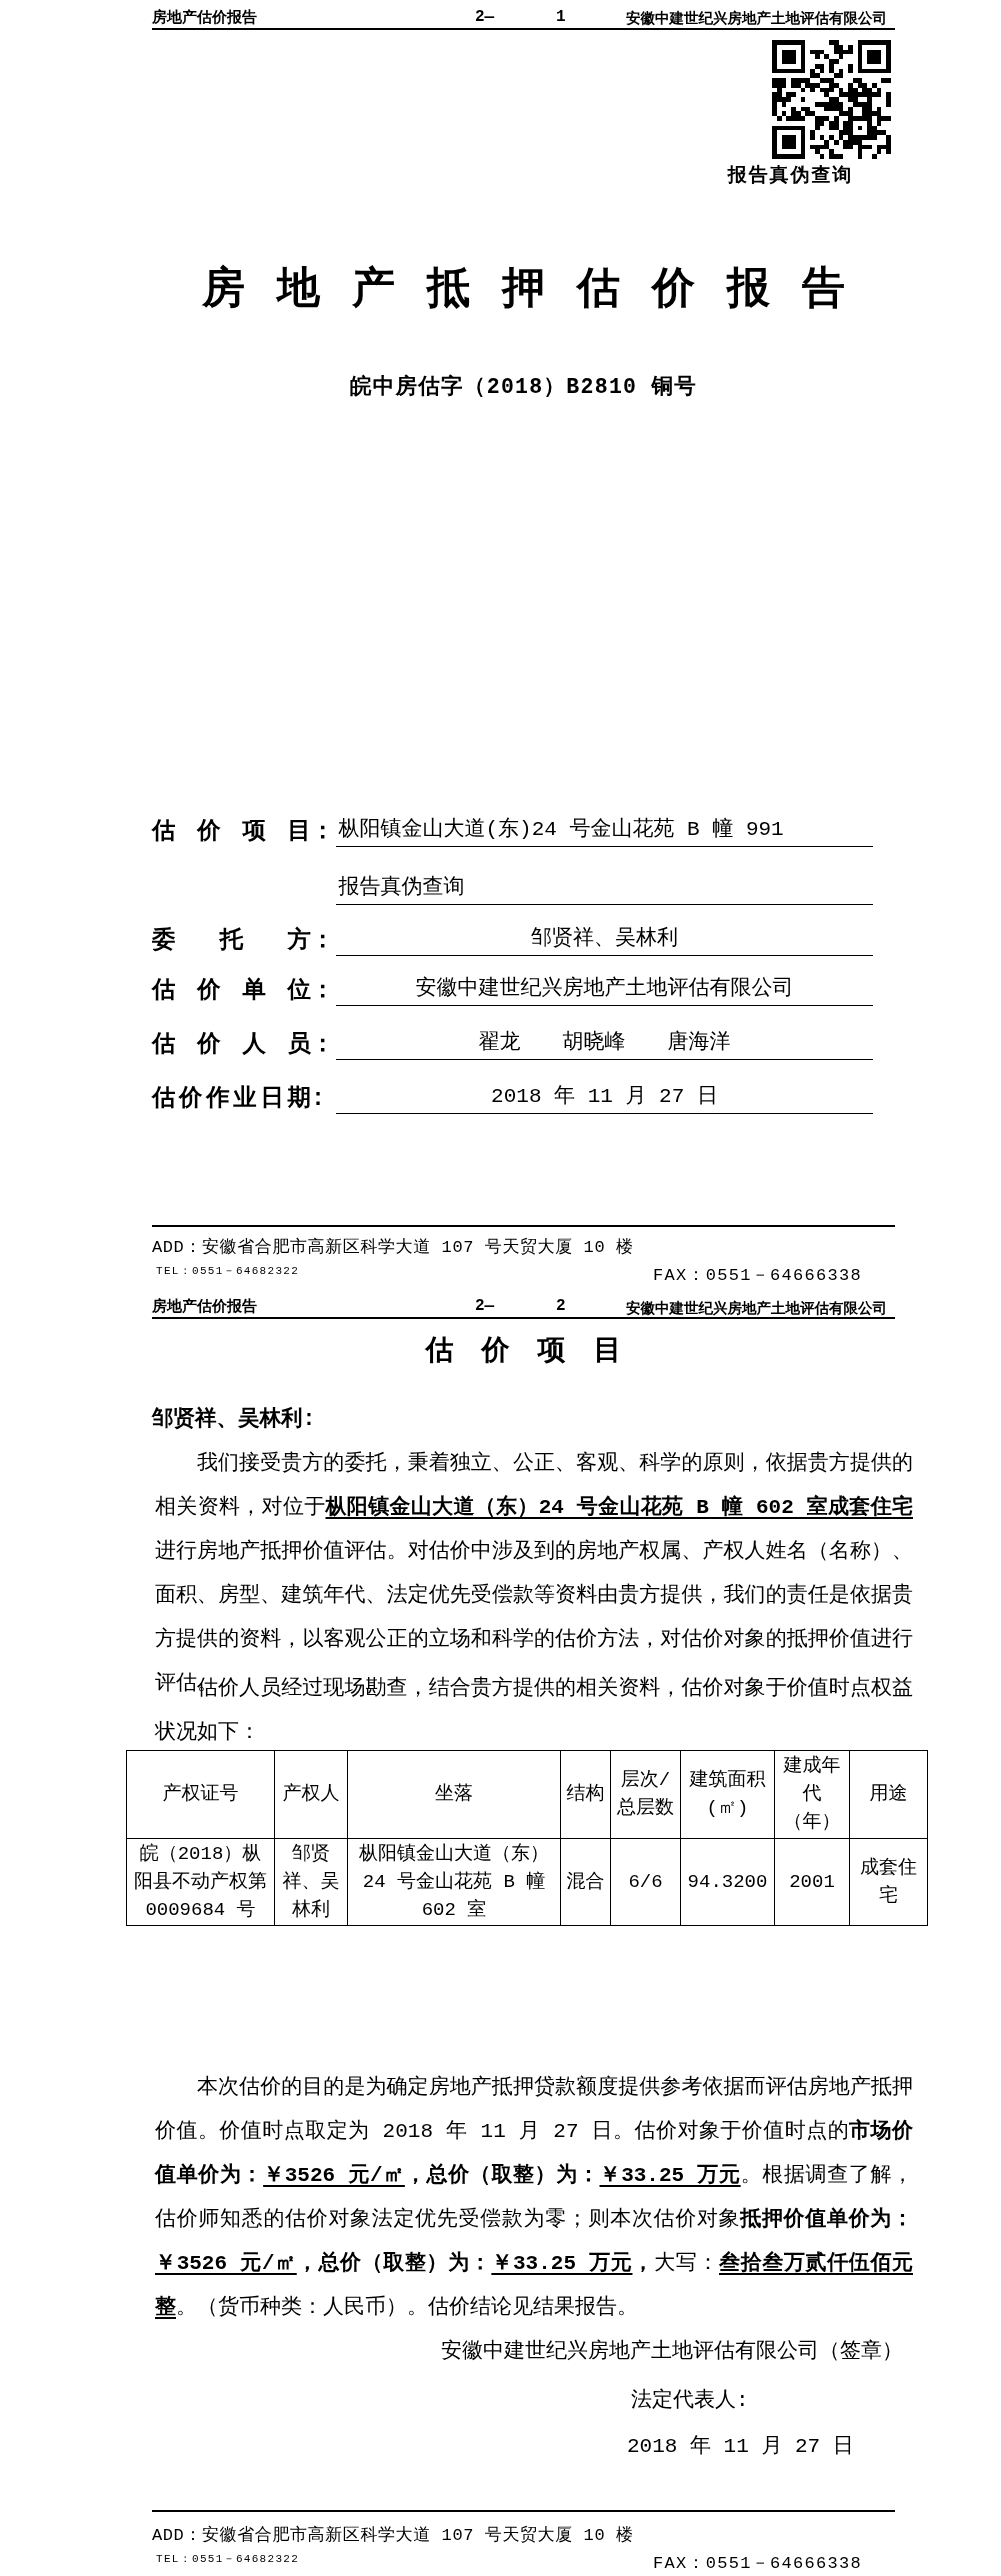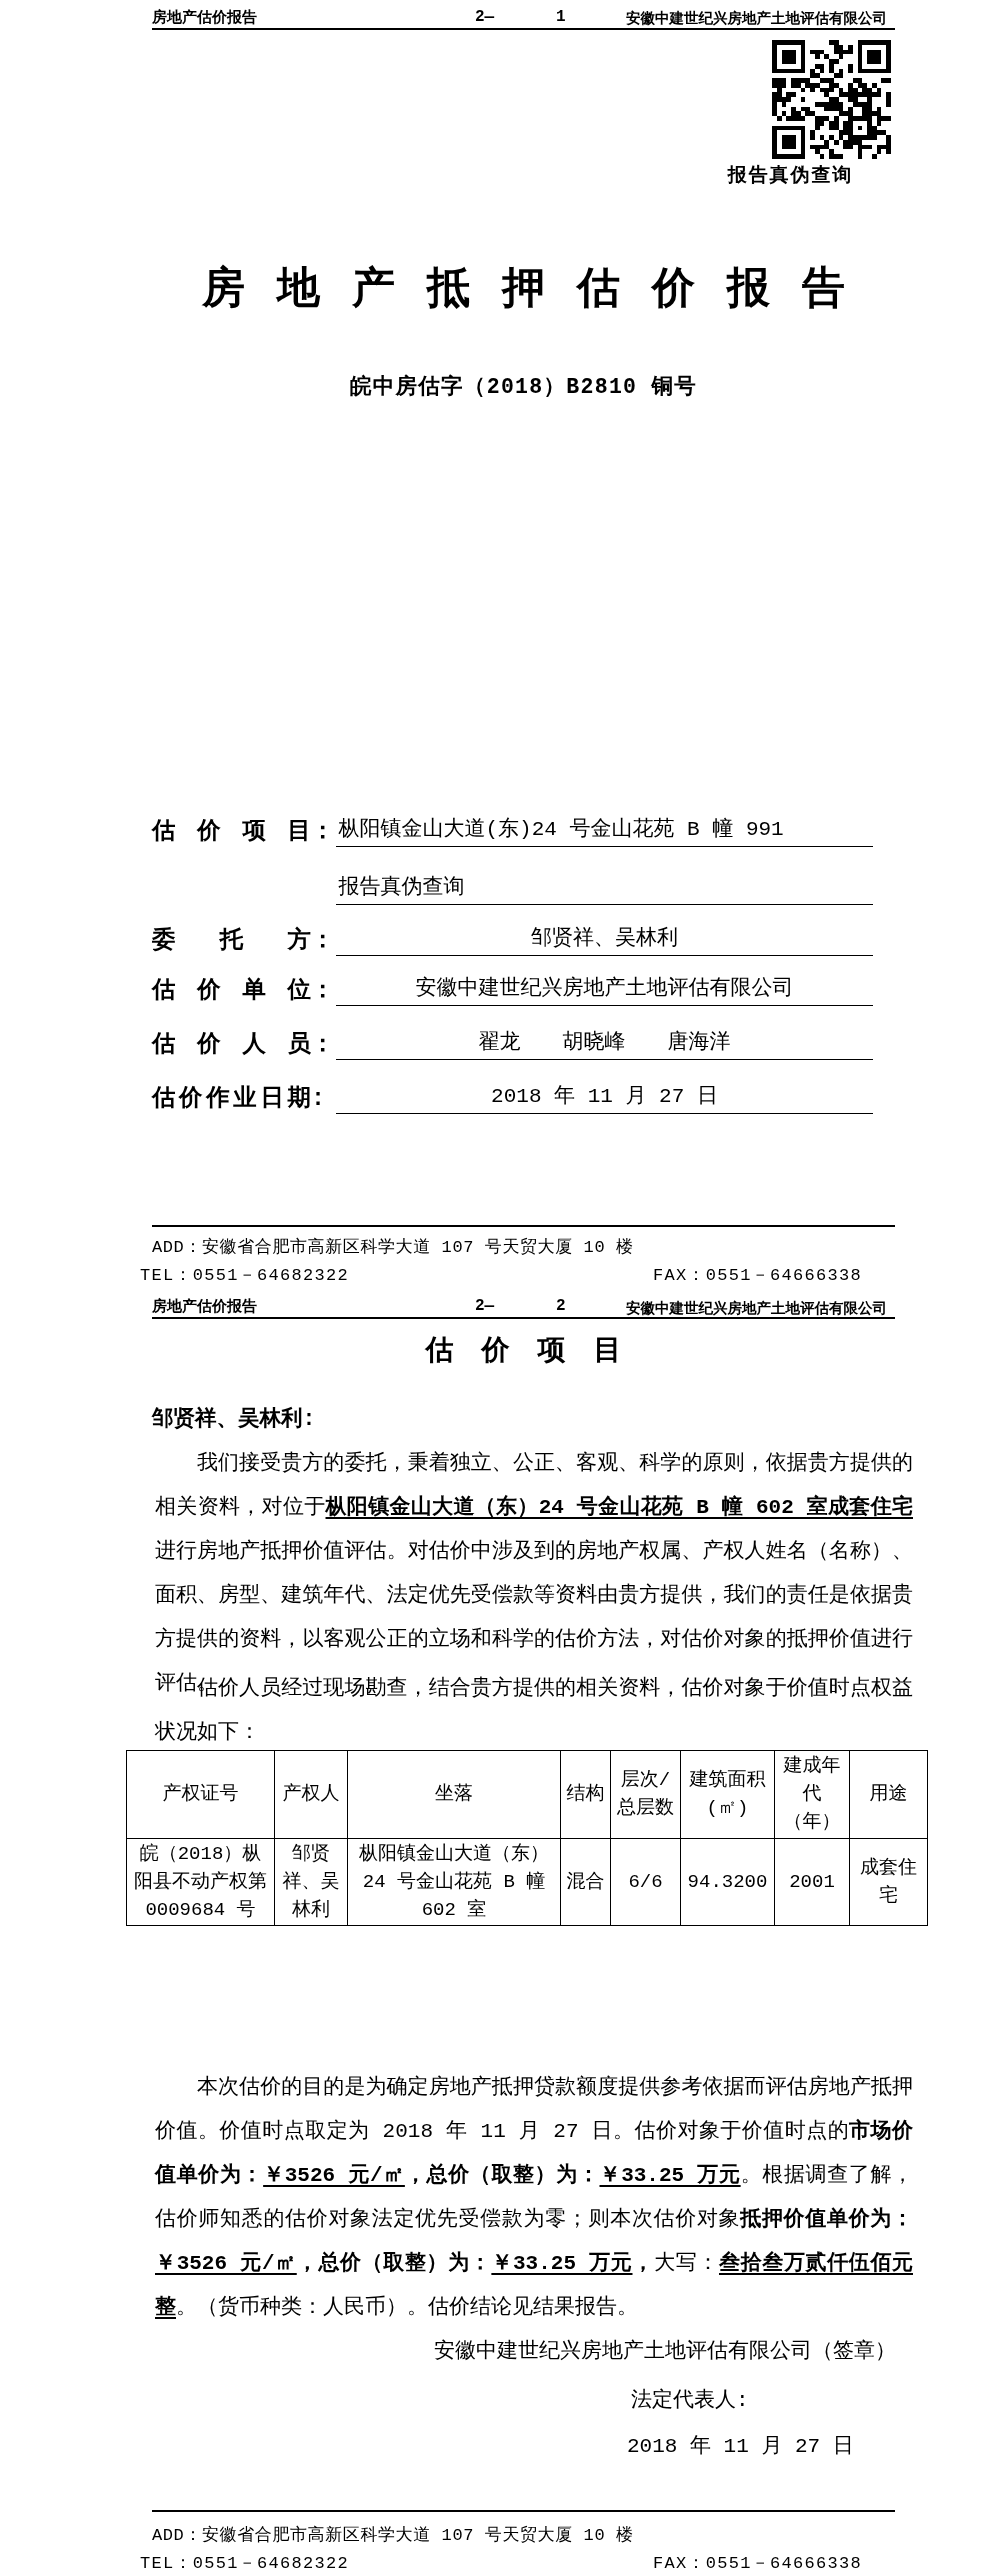--- a/index.html
+++ b/index.html
@@ -17,39 +17,39 @@
               letter-spacing:32px;padding-left:32px;box-sizing:border-box;white-space:nowrap;}
   .subtitle{top:371px;left:152px;width:743px;text-align:center;font-size:21.5px;font-weight:bold;letter-spacing:1.3px;}
   .field-row{left:152px;width:721px;height:34px;display:flex;align-items:flex-end;}
   .field-label{width:159px;font-size:23.4px;font-weight:bold;text-align:justify;text-align-last:justify;line-height:29px;margin-top:6px;}
   .field-colon{width:25px;font-size:23.4px;font-weight:bold;line-height:29px;}
   .field-value{flex:1;border-bottom:1.9px solid #000;font-size:21px;line-height:30px;padding:0 2.5px 1.3px 2.5px;white-space:nowrap;}
   .v-left{text-align:left;}
   .v-center{text-align:center;}
   
   .f-add{left:152px;font-size:17px;letter-spacing:0.6px;white-space:nowrap;}
-  .f-tel{left:140px;font-size:17px;letter-spacing:1.3px;white-space:nowrap;text-align:right;}
+  .f-tel{left:156px;font-size:11px;letter-spacing:1.3px;white-space:nowrap;text-align:right;}
   .f-fax{left:653px;font-size:17px;letter-spacing:1.3px;white-space:nowrap;}
   
   .letter-title{top:1331px;left:152px;width:743px;text-align:center;font-size:28px;font-weight:bold;
                 letter-spacing:28px;padding-left:28px;box-sizing:border-box;}
   .salutation{top:1403px;left:152px;font-size:21.5px;font-weight:bold;}
   .para{left:155px;width:758px;font-size:21px;line-height:44px;text-align:justify;text-indent:42px;}
   .seg-b{font-weight:bold;}
   .seg-u{text-decoration:underline;text-decoration-thickness:1.6px;text-underline-offset:4.4px;}
   
   .own-table{top:1750px;left:126px;width:802px;border-collapse:collapse;table-layout:fixed;
              font-size:19px;text-align:center;}
   .own-table th,.own-table td{border:1.3px solid #000;font-weight:normal;line-height:28px;padding:1.3px 3.8px;
              vertical-align:middle;overflow:hidden;}
   .own-table{border:1.9px solid #000;}
   .own-table thead tr{height:56px;}
   .own-table tbody tr{height:85px;}
   
-  .sig-company{top:2336px;left:148px;width:748px;text-align:right;font-size:21px;white-space:nowrap;}
+  .sig-company{top:2336px;left:155px;width:748px;text-align:right;font-size:21px;white-space:nowrap;}
   .sig-legal{top:2385px;left:631px;font-size:21px;}
   .sig-date{top:2431px;left:627px;font-size:21px;}
   
   .qr-wrap{top:40px;left:772px;width:119px;height:119px;}
   .qr-caption{top:162px;left:725px;width:131px;text-align:center;font-size:19px;font-weight:bold;letter-spacing:1.9px;}
 </style>
 </head>
 <body>
 
 <div id="page">

